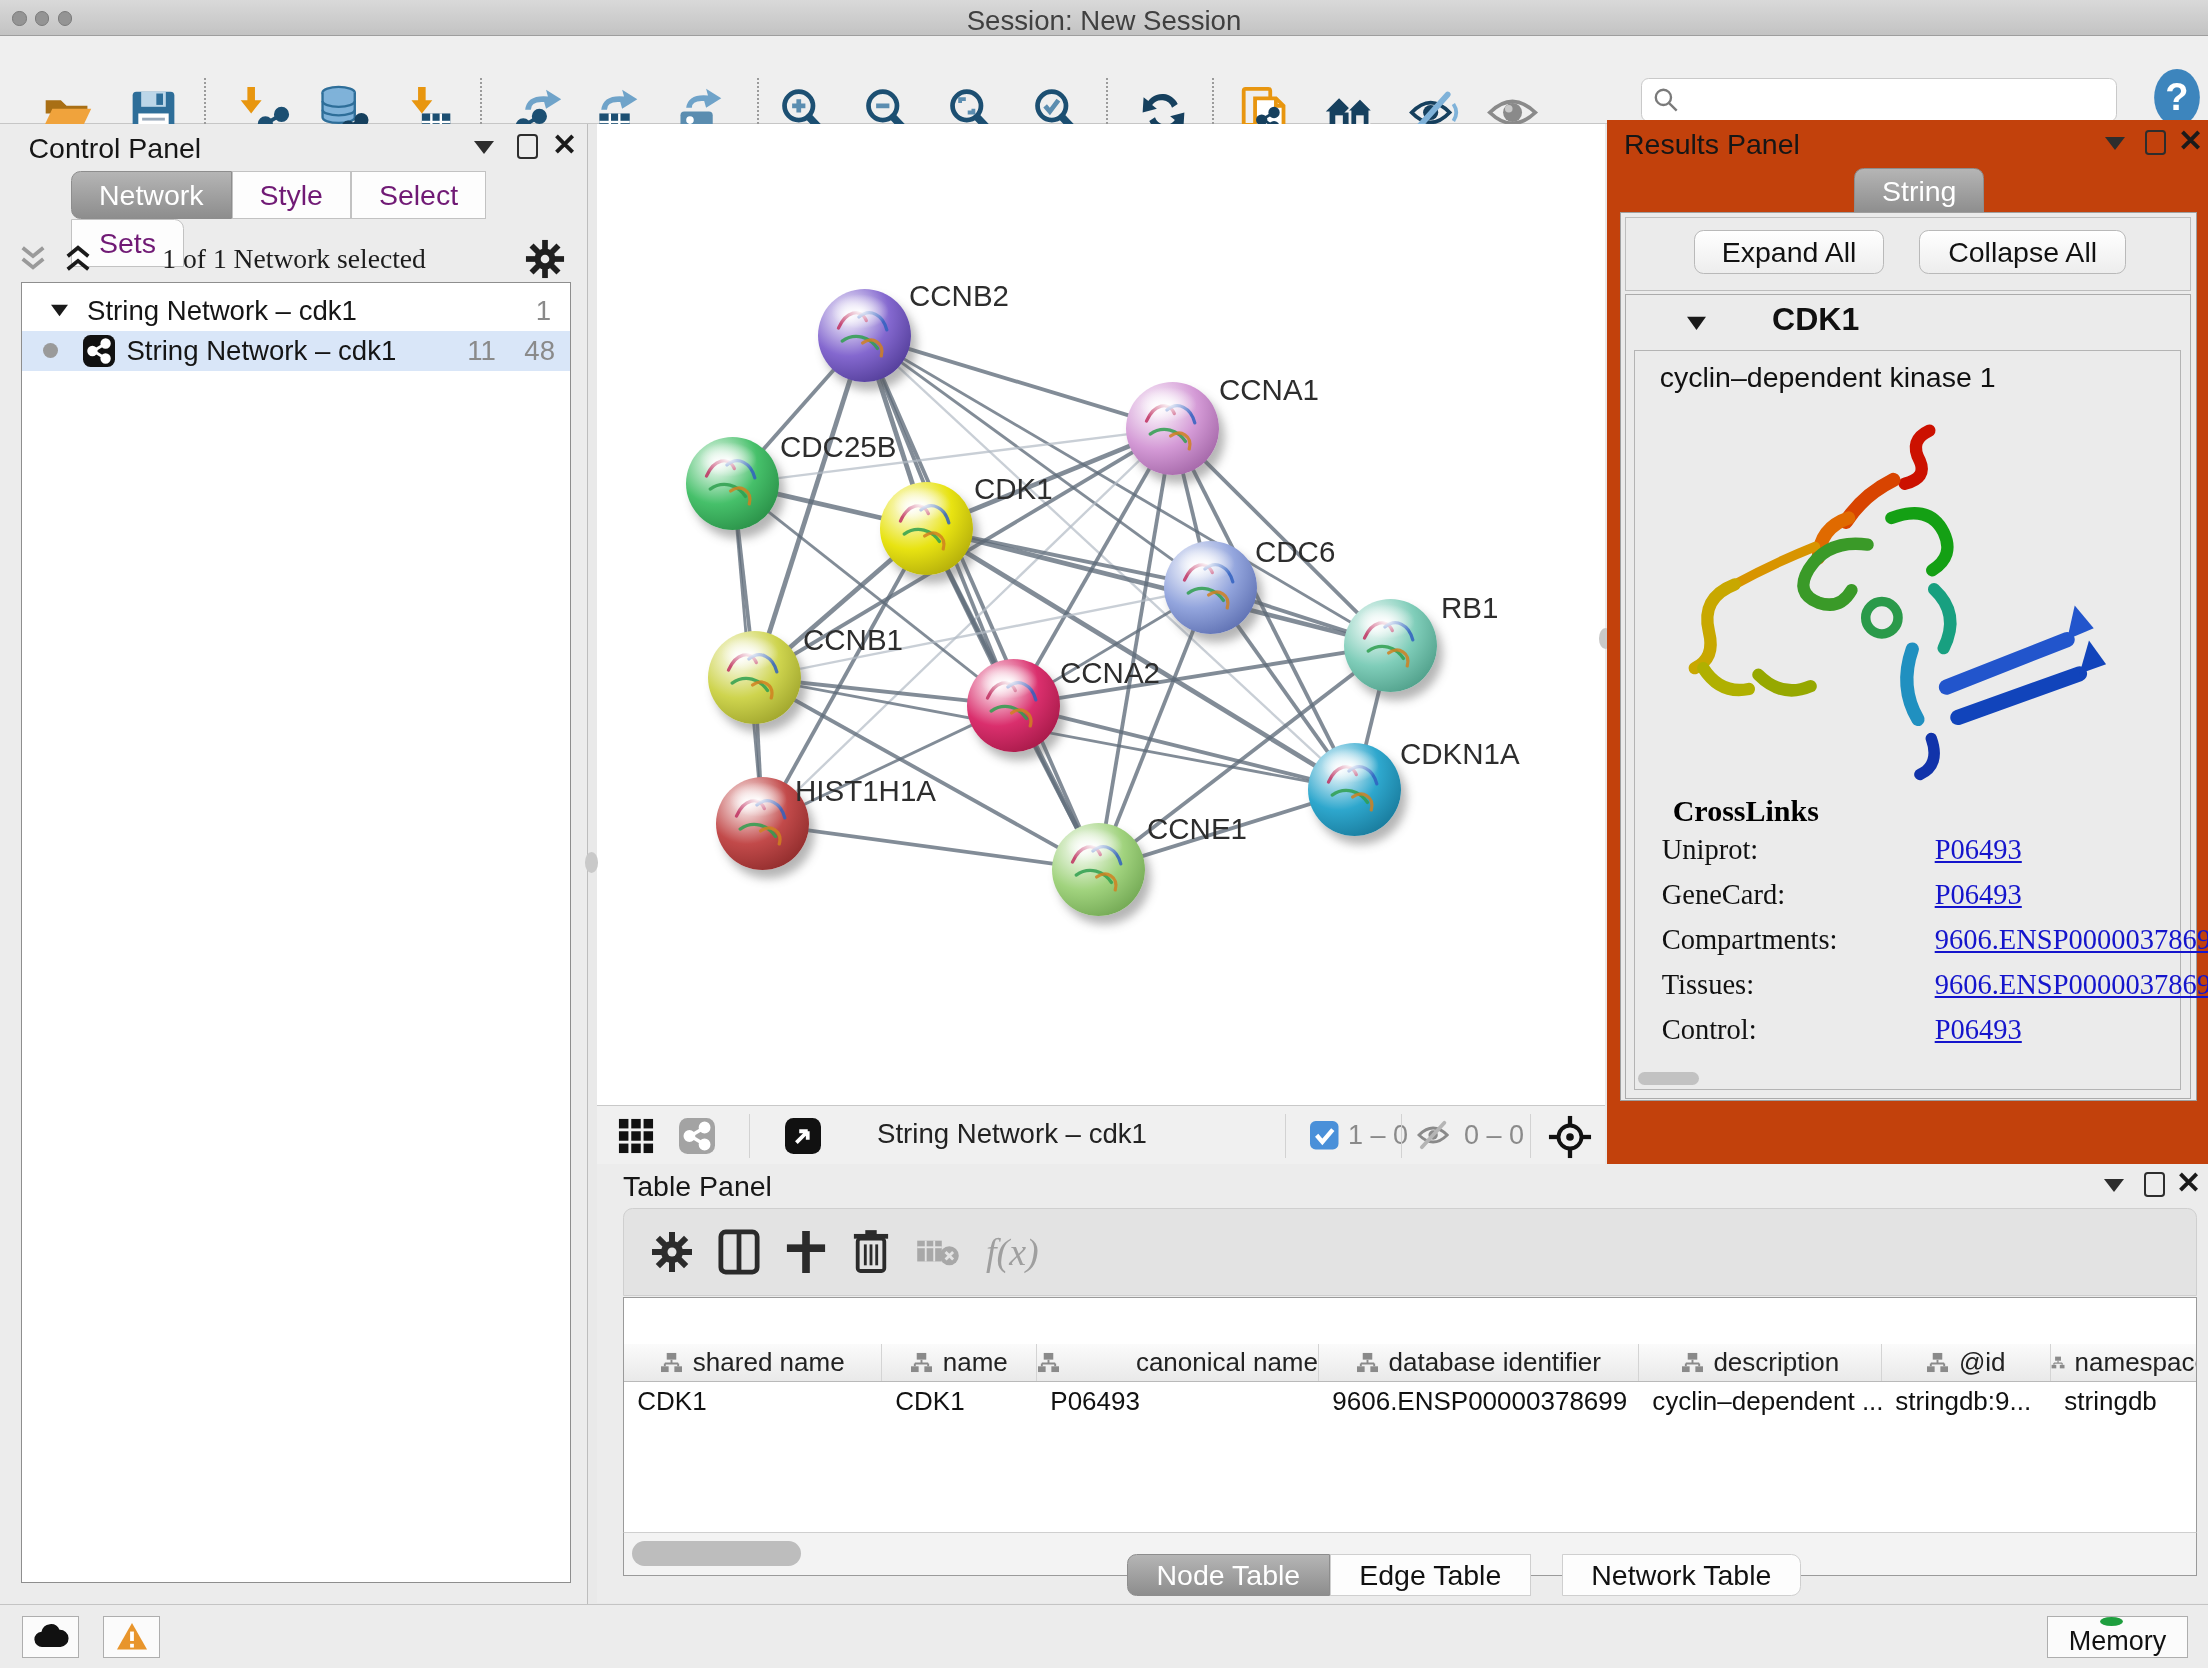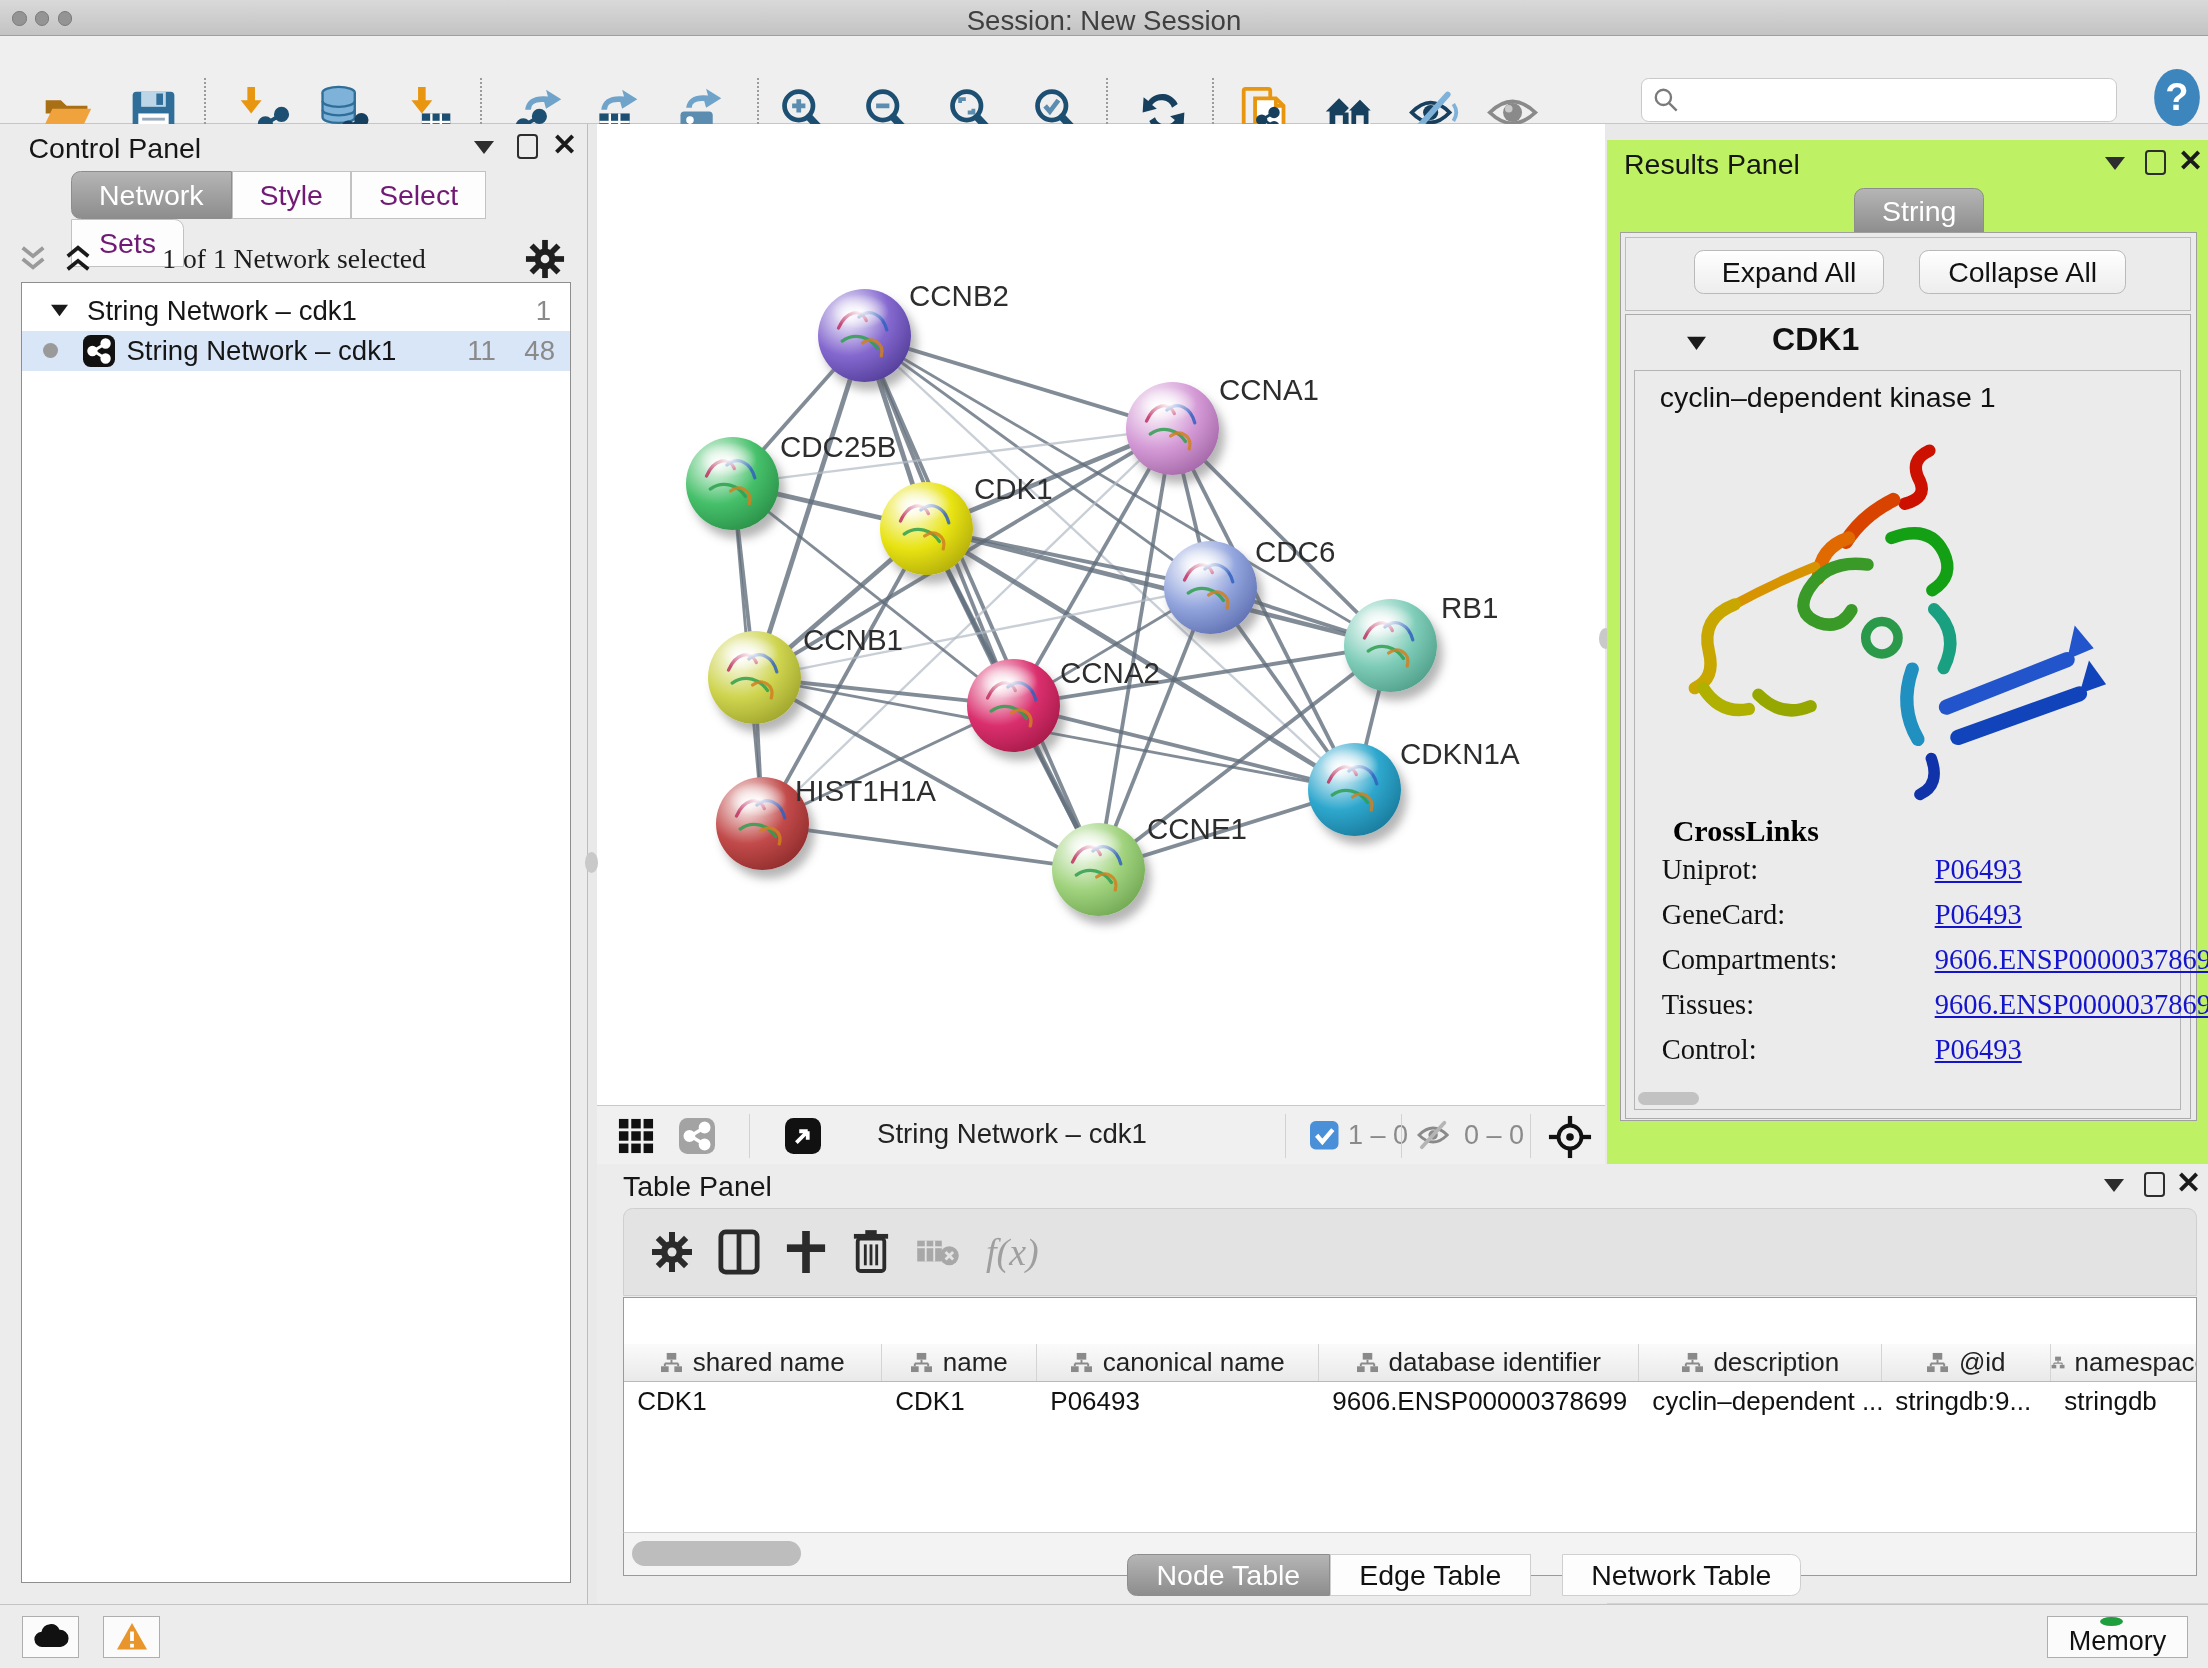--- a/index.html
+++ b/index.html
@@ -51,21 +51,21 @@
   .node-label { position:absolute; font-size:29.5px; color:#2d2d2d; white-space:nowrap; }
 
   .net-toolbar { left:597px; top:1105px; width:1008px; height:59px; background:#f0f0f0; border-top:1.9px solid #c8c8c8; display:block; }
   .nt-sep { top:7.6px; height:44px; border-left:1.9px solid #d2d2d2; width:0; }
   .nt-title { font-size:27.6px; color:#222; top:12.4px; }
   .nt-num { font-size:27px; color:#8a8a8a; top:14.3px; }
   .splitter-dot { width:13.3px; height:21px; border-radius:50%; background:#c9c9c9; }
   .splitter-dot.h { width:21px; height:13.3px; }
 
   
-  .results-panel { left:1607px; top:140px; width:601px; height:1480px; background:#bef264; }
+  .results-panel { left:1607px; top:120px; width:601px; height:1480px; background:#c2410c; }
   .rp-outer { left:13.3px; top:92px; width:577px; height:889px; background:#ebebeb; border:1.9px solid #9f9f9f; }
   .rp-btn { height:44px; background:linear-gradient(#ffffff,#ededed); border:1.9px solid #b9b9b9; border-radius:9.5px;
     font-size:28.5px; color:#111; display:flex; align-items:center; justify-content:center; cursor:pointer; }
   .gene-box { left:3.8px; top:81px; width:566px; height:805px; border:1.9px solid #ababab; background:#ebebeb; }
   .gene-desc-box { left:7.6px; top:55px; width:547px; height:740px; border:1.9px solid #b4b4b4; background:#ebebeb; }
   .serif { font-family:"Liberation Serif", serif; }
   .xl-row { position:relative; height:45px; }
   .xl-label { position:absolute; left:27px; font-size:28.5px; color:#111; }
   .xl-value { position:absolute; left:300px; font-size:28.5px; text-decoration:underline; cursor:pointer; }
 
@@ -669,21 +669,21 @@
         </div>
         <div class="th-cell" style="width: 155px;">
           <svg width="23" height="21" viewBox="0 0 24 22">
             <rect x="7" y="1" width="10" height="7" fill="#8a8a8a"></rect>
             <path d="M12 8 v4 M5 12 h14 M5 12 v3 M19 12 v3" stroke="#8a8a8a" stroke-width="2" fill="none"></path>
             <rect x="1" y="15" width="8" height="6" fill="#8a8a8a"></rect>
             <rect x="15" y="15" width="8" height="6" fill="#8a8a8a"></rect>
           </svg>
           <span>name</span>
         </div>
-        <div class="th-cell" style="width: 282px;">
+        <div class="th-cell" style="width: 282px; justify-content: space-between;">
           <svg width="23" height="21" viewBox="0 0 24 22">
             <rect x="7" y="1" width="10" height="7" fill="#8a8a8a"></rect>
             <path d="M12 8 v4 M5 12 h14 M5 12 v3 M19 12 v3" stroke="#8a8a8a" stroke-width="2" fill="none"></path>
             <rect x="1" y="15" width="8" height="6" fill="#8a8a8a"></rect>
             <rect x="15" y="15" width="8" height="6" fill="#8a8a8a"></rect>
           </svg>
           <span>canonical name</span>
         </div>
         <div class="th-cell" style="width: 320px;">
           <svg width="23" height="21" viewBox="0 0 24 22">

